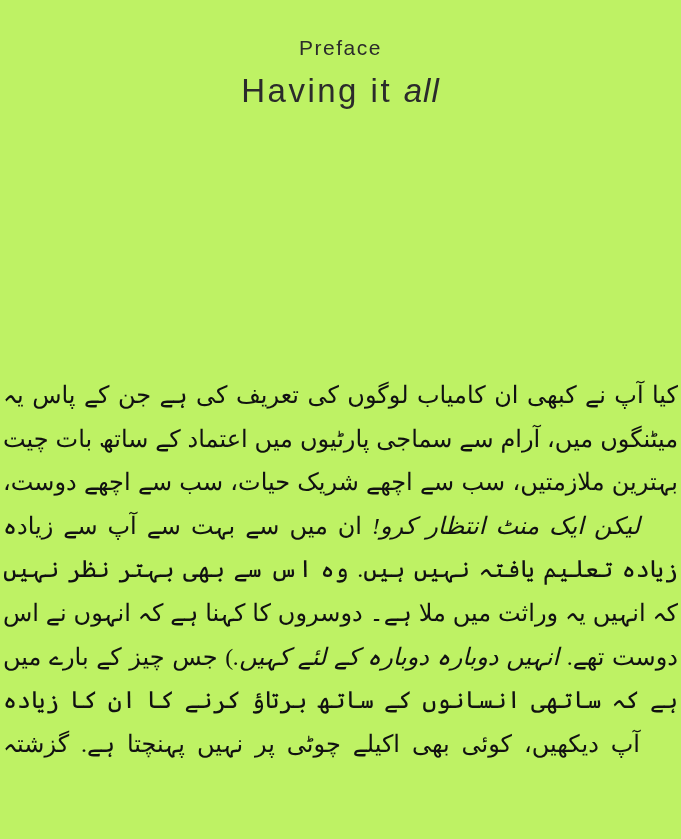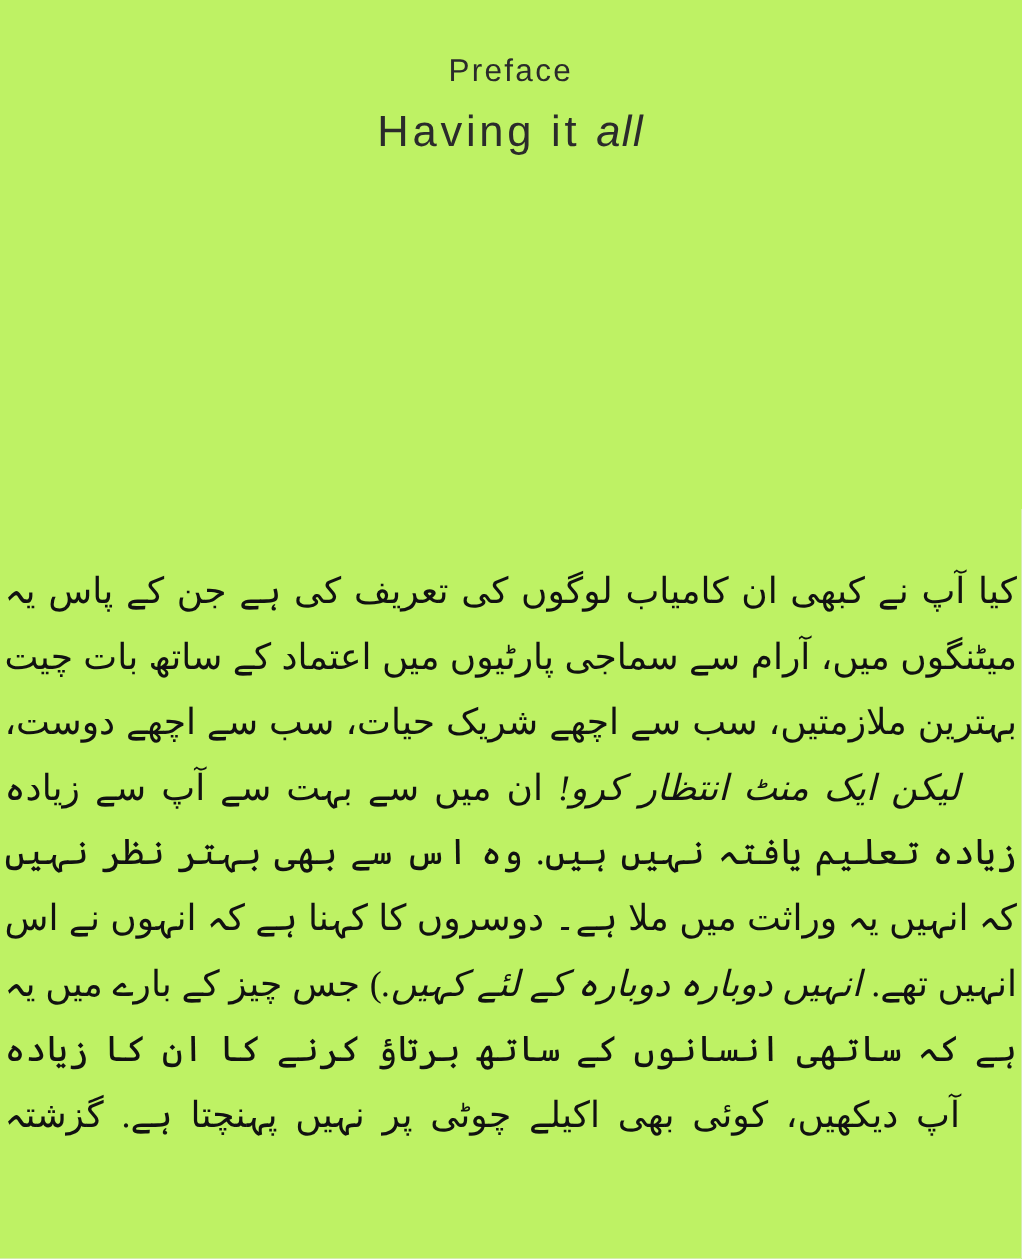--- a/index.html
+++ b/index.html
@@ -26,21 +26,21 @@
     font-family: "Liberation Sans", "DejaVu Sans", sans-serif;
     color: #2b2b2b;
   }
   .preface {
     font-size: 21px;
     font-weight: 400;
     letter-spacing: 1.5px;
   }
   .book-title {
     margin-top: 12px;
-    font-size: 29px;
+    font-size: 33px;
     font-weight: 400;
     letter-spacing: 2.5px;
   }
   .book-title em {
     font-style: italic;
     letter-spacing: 1px;
   }
   
   .body-text {
     position: absolute;
@@ -89,21 +89,21 @@
   <div class="body-text" dir="rtl">
       <div class="paragraph">
         <div class="line" dir="rtl"><span>کیا آپ نے کبھی ان کامیاب لوگوں کی تعریف کی ہے جن کے پاس یہ سب کچھ ہے؟ آپ انہیں کاروباری</span></div>
         <div class="line" dir="rtl"><span>میٹنگوں میں، آرام سے سماجی پارٹیوں میں اعتماد کے ساتھ بات چیت کرتے ہوئے دیکھتے ہیں۔ وہ</span></div>
         <div class="line" dir="rtl"><span>بہترین ملازمتیں، سب سے اچھے شریک حیات، سب سے اچھے دوست، سب سے بڑے بینک</span></div>
       </div>
       <div class="paragraph">
         <div class="line indent" dir="rtl"><em>لیکن ایک منٹ انتظار کرو!</em><span> ان میں سے بہت سے آپ سے زیادہ ہوشیار نہیں ہیں. وہ آپ سے</span></div>
         <div class="line" dir="rtl"><span>زیادہ تعلیم یافتہ نہیں ہیں. وہ اس سے بھی بہتر نظر نہیں آتے ہیں! تو یہ کیا ہے؟ (کچھ لوگوں کو شبہ ہے</span></div>
         <div class="line" dir="rtl"><span>کہ انہیں یہ وراثت میں ملا ہے۔ دوسروں کا کہنا ہے کہ انہوں نے اس سے شادی کی، یا صرف خوش</span></div>
-        <div class="line" dir="rtl"><span>انہیں تھے. </span><em>انہیں دوبارہ دوبارہ کے لئے کہیں.</em><span>) جس چیز کے بارے میں یہ بات سامنے آتی ہے وہ یہ</span></div>
+        <div class="line" dir="rtl"><span>دوست تھے. </span><em>انہیں دوبارہ دوبارہ کے لئے کہیں.</em><span>) جس چیز کے بارے میں یہ بات سامنے آتی ہے وہ یہ</span></div>
         <div class="line last" dir="rtl"><span>ہے کہ ساتھی انسانوں کے ساتھ برتاؤ کرنے کا ان کا زیادہ ہنر مندانہ طریقہ ہے۔</span></div>
       </div>
       <div class="paragraph">
         <div class="line indent" dir="rtl"><span>آپ دیکھیں، کوئی بھی اکیلے چوٹی پر نہیں پہنچتا ہے. گزشتہ برسوں کے دوران، جن لوگوں کے</span></div>
       </div>
     </div>
 
 </div>
 
 </body></html>

